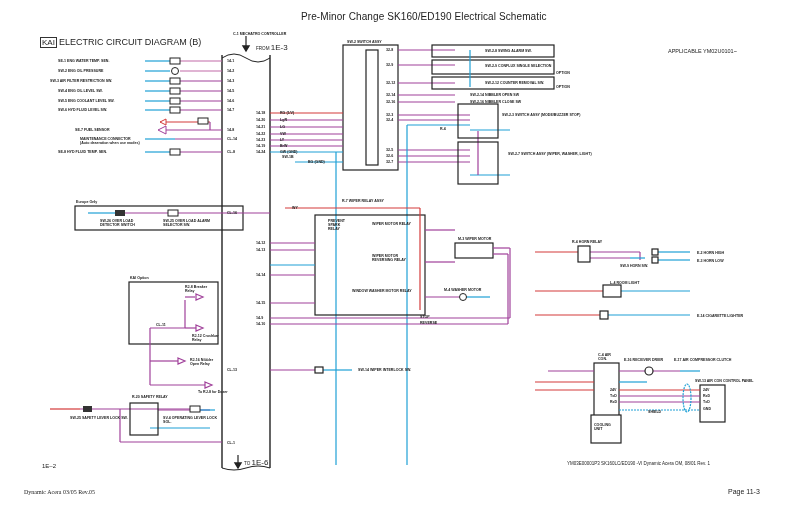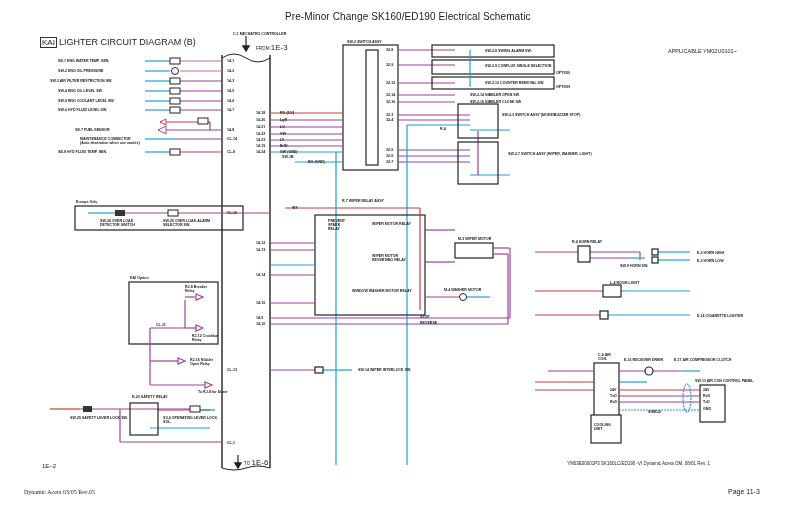--- a/index.html
+++ b/index.html
@@ -1,34 +1,34 @@
 <!DOCTYPE html>
 <html><head>
 <meta charset="utf-8">
 <style>
   html,body{margin:0;padding:0;background:#fff;}
   body{width:793px;height:513px;position:relative;overflow:hidden;font-family:"Liberation Sans",sans-serif;color:#222;}
   .abs{position:absolute;}
-  .title{left:285px;top:11px;font-size:10px;letter-spacing:.1px;}
+  .title{left:301px;top:11px;font-size:10px;letter-spacing:.1px;}
   .heading{left:40px;top:37px;font-size:9px;}
   .heading .kai{border:1px solid #333;font-size:8px;padding:0 1px;margin-right:2px;}
   .appl{left:668px;top:48px;font-size:5.5px;}
   .tiny{font-size:3.6px;font-weight:bold;white-space:nowrap;line-height:4px;}
   .sm{font-size:4.6px;white-space:nowrap;}
   .footer-left{left:24px;top:489px;font-family:"Liberation Serif",serif;font-size:6px;}
   .footer-right{left:728px;top:488px;font-size:8px;}
   .ym{left:567px;top:461px;font-size:4.5px;}
   .pg{font-size:7px;}
   svg{position:absolute;left:0;top:0;}
 </style>
 </head>
 <body>
 
 <div class="abs title">Pre-Minor Change SK160/ED190 Electrical Schematic</div>
-<div class="abs heading"><span class="kai">KAI</span><span>LIGHTER CIRCUIT DIAGRAM (B)</span></div>
+<div class="abs heading"><span class="kai">KAI</span><span>ELECTRIC CIRCUIT DIAGRAM (B)</span></div>
 <div class="abs appl">APPLICABLE YM02U0101~</div>
 
 <svg width="793" height="513">
 
   <g stroke="#222" fill="none" stroke-width="1.4">
     <line x1="222" y1="55" x2="222" y2="468"></line>
     <line x1="270" y1="55" x2="270" y2="468"></line>
     <path d="M222 58 q12 -8 24 0 t24 0" stroke-width="1"></path>
     <path d="M222 468 q12 4 24 0 t24 0" stroke-width="1"></path>
     <line x1="246" y1="36" x2="246" y2="48" stroke-width="1.2"></line>

